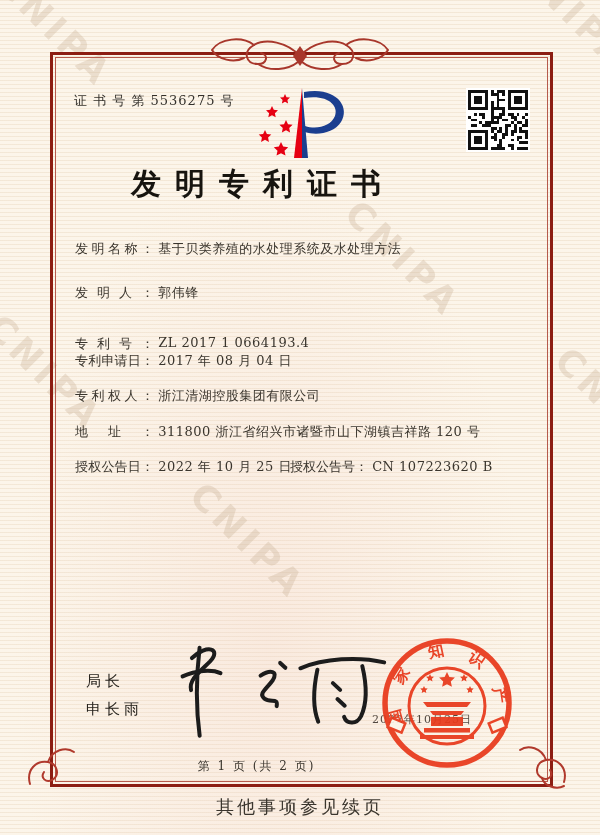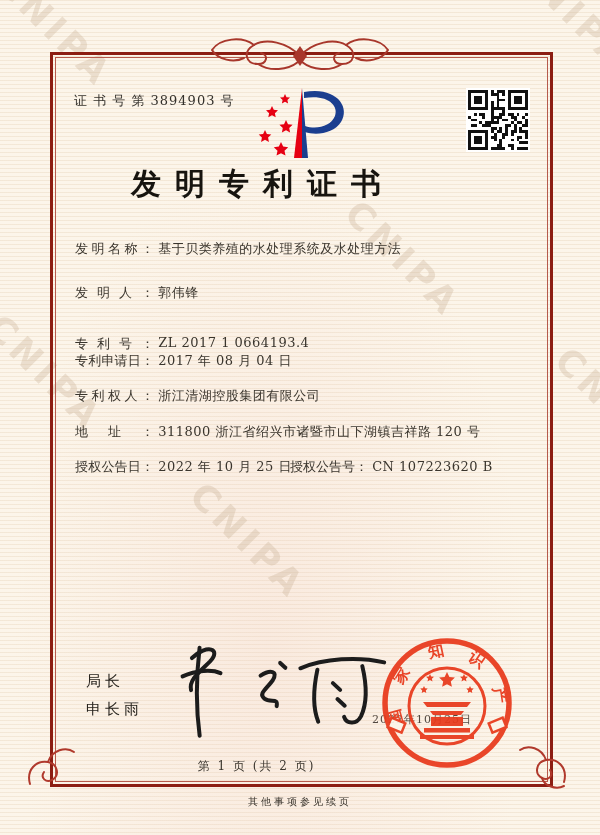--- a/index.html
+++ b/index.html
@@ -36,21 +36,21 @@
   .flabel{display:inline-block;width:79px;text-align:justify;text-align-last:justify;letter-spacing:0;vertical-align:top;}
   .fvalue{letter-spacing:0.5px;}
   .fpair2{position:absolute;left:215px;top:0;white-space:nowrap;}
   .paras{left:75px;top:483px;width:462px;font-size:13px;line-height:1.38;color:#453e33;text-align:justify;}
   .paras p{margin:0 0 6px 0;text-indent:2em;}
   .director{left:86px;font-size:15px;letter-spacing:4px;color:#26221c;}
   .sig{left:163px;top:633px;width:235px;height:108px;}
   .seal{left:377px;top:628px;width:140px;height:150px;z-index:4;}
   .seal-date{left:372px;top:712px;font-size:11px;color:#514840;letter-spacing:1px;z-index:3;}
   .page-note{left:50px;top:758px;width:413px;text-align:center;font-size:12px;letter-spacing:2px;color:#3a352d;z-index:5;}
-  .cont-note{left:50px;top:795px;width:500px;text-align:center;font-size:10px;letter-spacing:3px;color:#3a352d;}
+  .cont-note{left:50px;top:795px;width:500px;text-align:center;font-size:18px;letter-spacing:3px;color:#3a352d;}
   .ornament{left:190px;top:32px;width:220px;height:44px;z-index:4;}
   .corner-fl{width:56px;height:56px;z-index:4;}
   svg{display:block;}
 </style>
 </head>
 <body>
 
 <span class="wm" style="left:-18px;top:8px;">CNIPA</span>
 <span class="wm" style="left:500px;top:-8px;">CNIPA</span>
 <span class="wm" style="left:330px;top:238px;">CNIPA</span>
@@ -81,21 +81,21 @@
   </g>
 </svg>
 <svg class="abs corner-fl" style="left:516px;top:734px;" viewBox="0 0 56 56">
   <g stroke="#b0392c" stroke-width="2" fill="none" stroke-linecap="round">
     <path d="M48,48 C52,34 42,24 30,26 C20,28 18,40 26,44 C32,47 38,42 34,36"></path>
     <path d="M30,26 C26,14 12,10 4,16"></path>
     <path d="M26,44 C28,52 40,56 48,52"></path>
   </g>
 </svg>
 
-<div class="abs cert-no">证 书 号 第 3894903 号</div>
+<div class="abs cert-no">证 书 号 第 5536275 号</div>
 
 <svg class="abs logo" viewBox="0 0 134 78">
   <g fill="#e60012">
     <path d="M52,10 l1.5,3.2 3.5,0.4 -2.6,2.4 0.7,3.4 -3.1-1.7 -3.1,1.7 0.7-3.4 -2.6-2.4 3.5-0.4 Z"></path>
     <path d="M39,22 l1.8,3.8 4.2,0.5 -3.1,2.9 0.8,4.1 -3.7-2 -3.7,2 0.8-4.1 -3.1-2.9 4.2-0.5 Z"></path>
     <path d="M53,36 l2,4.2 4.6,0.5 -3.4,3.2 0.9,4.5 -4.1-2.2 -4.1,2.2 0.9-4.5 -3.4-3.2 4.6-0.5 Z"></path>
     <path d="M32,46 l1.9,4 4.4,0.5 -3.2,3.1 0.8,4.3 -3.9-2.1 -3.9,2.1 0.8-4.3 -3.2-3.1 4.4-0.5 Z"></path>
     <path d="M48,58 l2.2,4.6 5,0.6 -3.7,3.5 1,4.9 -4.5-2.4 -4.5,2.4 1-4.9 -3.7-3.5 5-0.6 Z"></path>
     <polygon points="69,4 61,74 69,74"></polygon>
   </g>

